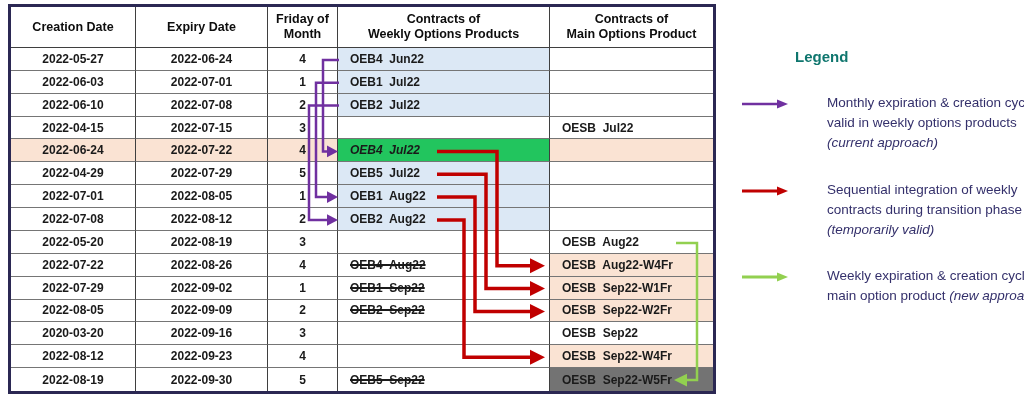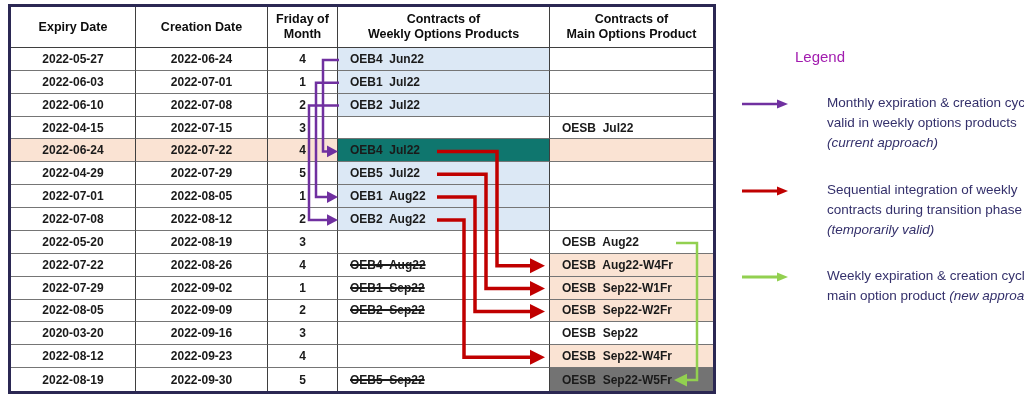--- a/index.html
+++ b/index.html
@@ -29,43 +29,43 @@
     display:flex;align-items:center;
     font-size:12px;font-weight:700;color:#1a1a1a;
     border-right:1px solid #3f3f3f;border-bottom:1px solid #757575;
     box-sizing:border-box;overflow:hidden;
   }
   .date,.fri{justify-content:center;}
   .contract{padding-left:12px;white-space:pre;}
   .grid > *:nth-child(5n){border-right:none;}
   .grid > *:nth-last-child(-n+5){border-bottom:none;}
   .bg-blue{background:#dce8f5;}
-  .bg-active{background:#0f766e;}
+  .bg-active{background:#22c55e;font-style:italic;}
   .bg-salmon{background:#fae3d3;}
   .bg-green{background:#737373;}
   .struck{text-decoration:line-through;text-decoration-thickness:1.5px;}
   #overlay{position:absolute;left:0;top:0;pointer-events:none;}
   .legend{
     position:absolute;left:740px;top:40px;width:282px;height:340px;
     color:#34306b;font-size:13.5px;
   }
-  .legend-title{position:absolute;left:55px;top:8px;font-size:15px;font-weight:400;color:#a21caf;}
+  .legend-title{position:absolute;left:55px;top:8px;font-size:15px;font-weight:700;color:#0f766e;}
   .legend-item{position:absolute;left:0;display:flex;align-items:flex-start;gap:28px;}
   .li-1{top:53px;} .li-2{top:140px;} .li-3{top:226px;justify-content:flex-end;}
   .larrow{flex:0 0 auto;margin-top:4px;}
   .ltext{margin-left:9px;width:226px;line-height:20px;}
   .em{display:inline-block;font-style:italic;}
 </style>
 </head>
 <body>
 
 <div class="table-wrap">
   <div class="grid">
+      <div class="hc">Creation Date</div>
       <div class="hc">Expiry Date</div>
-      <div class="hc">Creation Date</div>
       <div class="hc">Friday of
 Month</div>
       <div class="hc">Contracts of
 Weekly Options Products</div>
       <div class="hc">Contracts of
 Main Options Product</div>
       <div class="c date">2022-05-27</div>
       <div class="c date">2022-06-24</div>
       <div class="c fri">4</div>
       <div class="c contract bg-blue">OEB4  Jun22</div>

